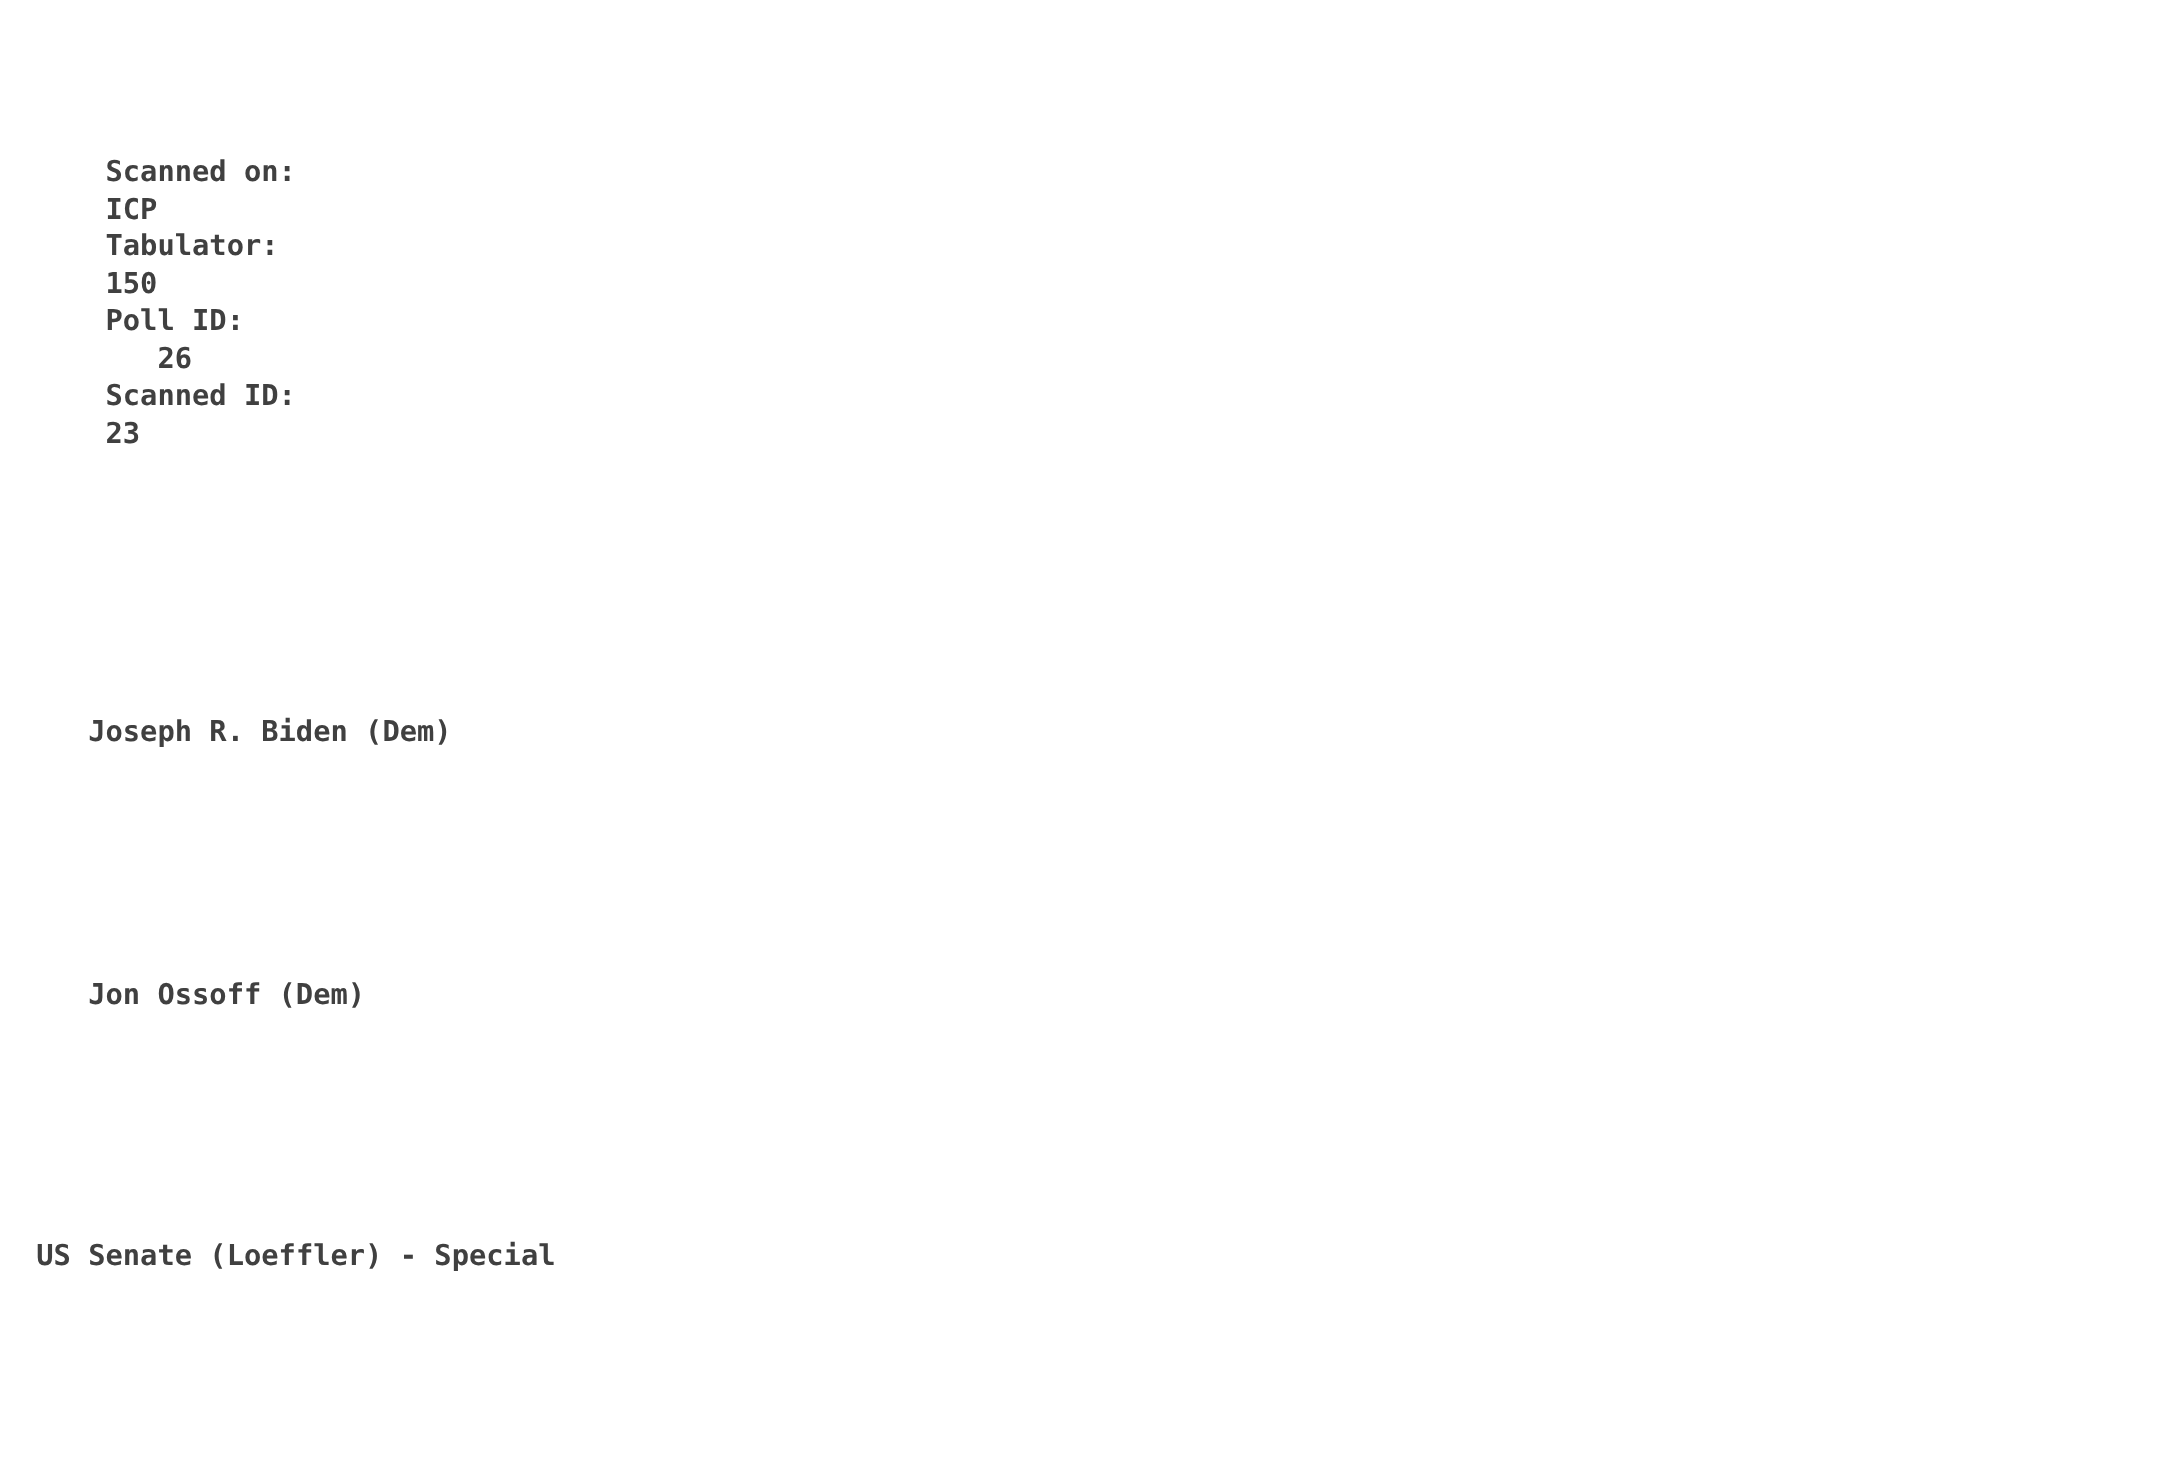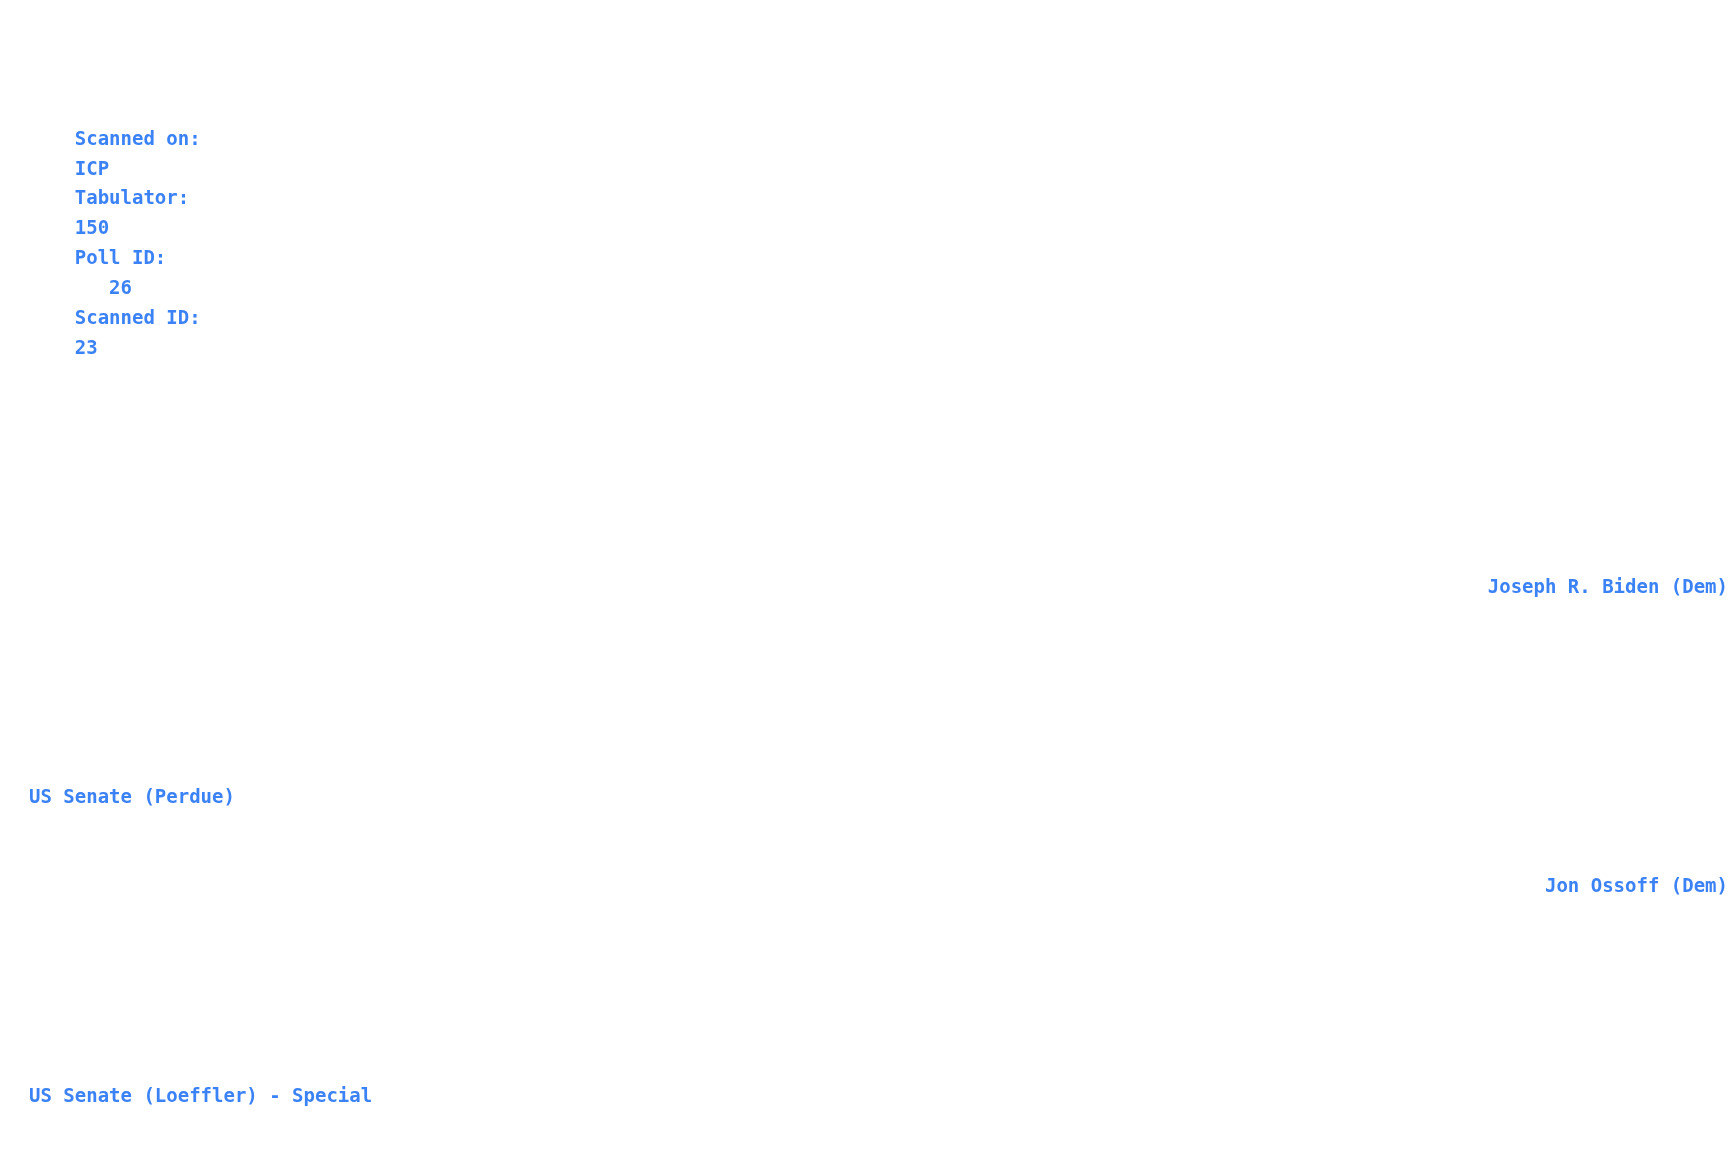--- a/index.html
+++ b/index.html
@@ -12,43 +12,42 @@
     background: #ffffff;
     overflow: hidden;
   }
   .doc {
     box-sizing: border-box;
     width: 1728px;
     height: 1176px;
     padding: 4px 0 0 29px;
     font-family: "DejaVu Sans Mono", monospace;
     font-weight: bold;
-    font-size: 19px;
+    font-size: 23px;
     line-height: 29.9px;
-    color: #3b82f6;
+    color: #404040;
     white-space: pre;
     letter-spacing: 0;
   }
   .line {
     height: 29.9px;
     white-space: pre;
   }
   .seg {
     display: inline-block;
     white-space: pre;
     vertical-align: top;
   }
   .w12 { width: 12ch; }
   .w7  { width: 7ch;  }
   .w11 { width: 11ch; }
   .w14 { width: 14ch; }
   .w5  { width: 5ch; text-align: right;  }
   .selection {
     padding-left: 3ch;
-    text-align: right;
   }
   .blank {
     height: 29.9px;
   }
 </style>
 </head>
 <body>
 
 <div class="doc">
 
@@ -66,21 +65,20 @@
     <span class="seg">23</span>
   </div>
 
   <div class="line blank"></div>
 
   <div>
     <div>
       <div class="line selection">Joseph R. Biden (Dem)</div>
     </div>
     <div>
-      <div class="line contest-name">US Senate (Perdue)</div>
       <div class="line selection">Jon Ossoff (Dem)</div>
     </div>
     <div>
       <div class="line contest-name">US Senate (Loeffler) - Special</div>
       
     </div>
     
     
     
     

